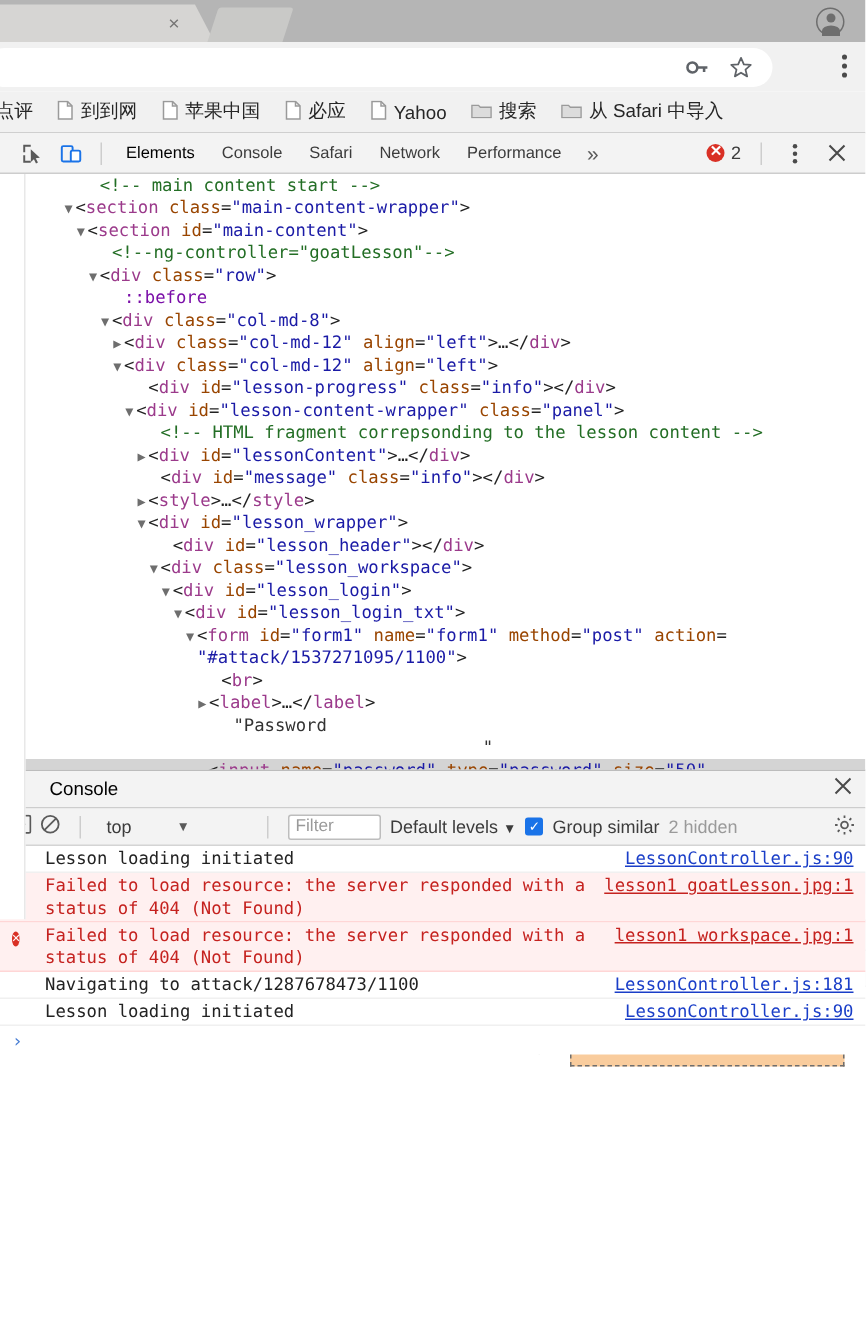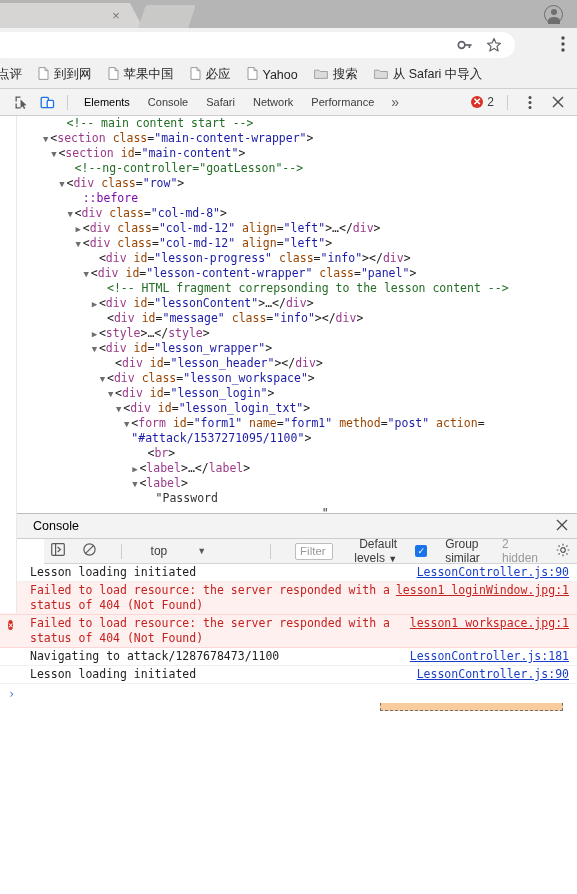--- a/index.html
+++ b/index.html
@@ -194,22 +194,22 @@
     height: 25px; background: #f3f3f3; border-bottom: 1px solid #cdcdcd;
     display: flex; align-items: center; padding-left: 4px;
   }
   .dr-kebab { width: 20px; display: flex; justify-content: center; cursor: pointer; }
   .dr-tab { font-size: 12.5px; color: #3c3c3c; padding: 0 9px; line-height: 25px; cursor: pointer; }
   .dr-tab.sel { color: #000; }
   .dr-close { margin-left: auto; padding-right: 9px; cursor: pointer; }
 
   .con-toolbar {
     height: 25px; background: #f3f3f3; border-bottom: 1px solid #d4d4d4;
-    display: flex; align-items: center; gap: 18px; padding: 0 7px;
-    font-size: 12px; color: #3c3c3c; margin-left: 44px;
+    display: flex; align-items: center; gap: 6px; padding: 0 7px;
+    font-size: 12px; color: #3c3c3c;
   }
   .ctx-sel {
     display: flex; align-items: center; gap: 30px; padding: 0 4px;
     cursor: pointer; min-width: 98px;
   }
   .con-filter {
     width: 62px; height: 17px; border: 1px solid #bdbdbd; border-radius: 2px;
     background: #fff; font-size: 11.5px; color: #9a9a9a;
     padding: 0 4px; line-height: 15px; cursor: text;
   }
@@ -391,21 +391,20 @@
           <div class="dom-row"><span style="padding-left: 72.9px;"></span><span class="arrow">▶</span><span class="pn">&lt;</span><span class="tw">style</span><span class="pn">&gt;…&lt;/</span><span class="tw">style</span><span class="pn">&gt;</span></div>
           <div class="dom-row"><span style="padding-left: 72.9px;"></span><span class="arrow">▼</span><span class="pn">&lt;</span><span class="tw">div</span><span class="pn"> </span><span class="an">id</span><span class="pn">=</span><span class="av">"lesson_wrapper"</span><span class="pn">&gt;</span></div>
           <div class="dom-row"><span style="padding-left: 89.1px;"></span><span class="arrow"></span><span class="pn">&lt;</span><span class="tw">div</span><span class="pn"> </span><span class="an">id</span><span class="pn">=</span><span class="av">"lesson_header"</span><span class="pn">&gt;&lt;/</span><span class="tw">div</span><span class="pn">&gt;</span></div>
           <div class="dom-row"><span style="padding-left: 81px;"></span><span class="arrow">▼</span><span class="pn">&lt;</span><span class="tw">div</span><span class="pn"> </span><span class="an">class</span><span class="pn">=</span><span class="av">"lesson_workspace"</span><span class="pn">&gt;</span></div>
           <div class="dom-row"><span style="padding-left: 89.1px;"></span><span class="arrow">▼</span><span class="pn">&lt;</span><span class="tw">div</span><span class="pn"> </span><span class="an">id</span><span class="pn">=</span><span class="av">"lesson_login"</span><span class="pn">&gt;</span></div>
           <div class="dom-row"><span style="padding-left: 97.2px;"></span><span class="arrow">▼</span><span class="pn">&lt;</span><span class="tw">div</span><span class="pn"> </span><span class="an">id</span><span class="pn">=</span><span class="av">"lesson_login_txt"</span><span class="pn">&gt;</span></div>
           <div class="dom-row"><span style="padding-left: 105.3px;"></span><span class="arrow">▼</span><span class="pn">&lt;</span><span class="tw">form</span><span class="pn"> </span><span class="an">id</span><span class="pn">=</span><span class="av">"form1"</span><span class="pn"> </span><span class="an">name</span><span class="pn">=</span><span class="av">"form1"</span><span class="pn"> </span><span class="an">method</span><span class="pn">=</span><span class="av">"post"</span><span class="pn"> </span><span class="an">action</span><span class="pn">=</span></div>
           <div class="dom-row"><span style="padding-left: 105.3px;"></span><span class="arrow"></span><span class="av">"#attack/1537271095/1100"</span><span class="pn">&gt;</span></div>
           <div class="dom-row"><span style="padding-left: 121.5px;"></span><span class="arrow"></span><span class="pn">&lt;</span><span class="tw">br</span><span class="pn">&gt;</span></div>
           <div class="dom-row"><span style="padding-left: 113.4px;"></span><span class="arrow">▶</span><span class="pn">&lt;</span><span class="tw">label</span><span class="pn">&gt;…&lt;/</span><span class="tw">label</span><span class="pn">&gt;</span></div>
-          <div class="dom-row"><span style="padding-left: 113.4px;"></span><span class="arrow">▼</span><span class="pn">&lt;</span><span class="tw">label</span><span class="pn">&gt;</span></div>
           <div class="dom-row"><span style="padding-left: 129.6px;"></span><span class="arrow"></span><span class="tx">"Password</span></div>
           <div class="dom-row"><span style="padding-left: 129.6px;"></span><span class="arrow"></span><span class="tx">                        "</span></div>
           <div class="dom-row hl-sel" style="height: 30px;"><span class="elps">…</span><span style="padding-left:121.5px"></span><span class="pn">&lt;</span><span class="tw">input</span><span class="pn"> </span><span class="an">name</span><span class="pn">=</span><span class="av">"password"</span><span class="pn"> </span><span class="an">type</span><span class="pn">=</span><span class="av">"password"</span><span class="pn"> </span><span class="an">size</span><span class="pn">=</span><span class="av">"50"</span><br><span style="padding-left:121.5px"></span><span class="editbox"><span class="an">maxlength=</span><span class="av">"</span><span class="selnum">50</span><span class="av">"</span></span><span class="pn">&gt;</span><span class="dollar"> == $0</span></div>
           <div class="dom-row"><span style="padding-left: 113.4px;"></span><span class="arrow"></span><span class="pn">&lt;/</span><span class="tw">label</span><span class="pn">&gt;</span></div>
           <div class="dom-row"><span style="padding-left: 113.4px;"></span><span class="arrow"></span><span class="pn">&lt;</span><span class="tw">br</span><span class="pn">&gt;</span></div>
           <div class="dom-row"><span style="padding-left: 113.4px;"></span><span class="arrow"></span><span class="pn">&lt;</span><span class="tw">input</span><span class="pn"> </span><span class="an">type</span><span class="pn">=</span><span class="av">"submit"</span><span class="pn"> </span><span class="an">name</span><span class="pn">=</span><span class="av">"action"</span><span class="pn"> </span><span class="an">value</span><span class="pn">=</span><span class="av">"Login"</span><span class="pn">&gt;</span></div>
           <div class="dom-row hl-hover"><span style="padding-left: 105.3px;"></span><span class="arrow"></span><span class="pn">&lt;/</span><span class="tw">form</span><span class="pn">&gt;</span></div>
           <div class="dom-row"><span style="padding-left: 97.2px;"></span><span class="arrow"></span><span class="pn">&lt;/</span><span class="tw">div</span><span class="pn">&gt;</span></div>
         </div>
     </div>
@@ -505,21 +504,21 @@
 
       <div class="con-msgs" id="con-msgs">
           <div class="msg">
             <span class="msg-ic"></span>
             <span class="msg-txt">Lesson loading initiated</span>
             <span class="msg-src">LessonController.js:90</span>
           </div>
           <div class="msg err">
             <span class="msg-ic"><span class="err-ic">✕</span></span>
             <span class="msg-txt">Failed to load resource: the server responded with a status of 404 (Not Found)</span>
-            <span class="msg-src">lesson1 loginWindow.jpg:1</span>
+            <span class="msg-src">lesson1 goatLesson.jpg:1</span>
           </div>
           <div class="msg err">
             <span class="msg-ic"><span class="err-ic">✕</span></span>
             <span class="msg-txt">Failed to load resource: the server responded with a status of 404 (Not Found)</span>
             <span class="msg-src">lesson1 workspace.jpg:1</span>
           </div>
           <div class="msg">
             <span class="msg-ic"></span>
             <span class="msg-txt">Navigating to attack/1287678473/1100</span>
             <span class="msg-src">LessonController.js:181</span>

